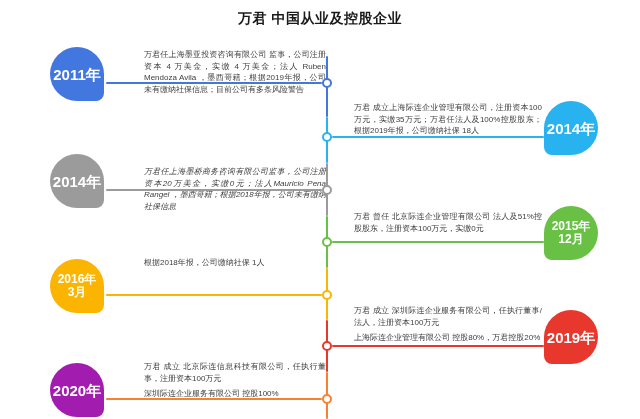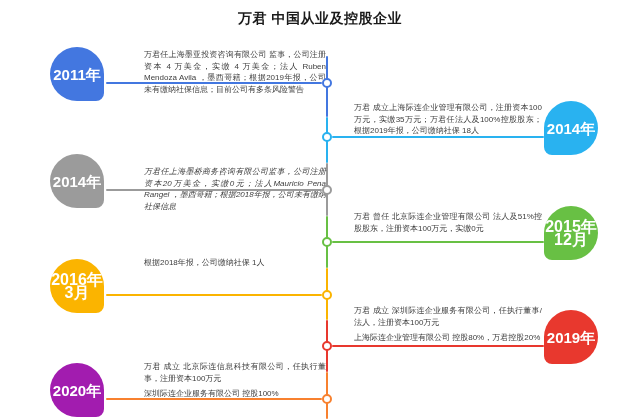--- a/index.html
+++ b/index.html
@@ -43,21 +43,21 @@
     display: flex;
     flex-direction: column;
     align-items: center;
     justify-content: center;
     z-index: 2;
     font-size: 15px;
     line-height: 15px;
   }
   .marker.left-tail  { border-radius: 50% 50% 8px 50%; }
   .marker.right-tail { border-radius: 50% 50% 50% 8px; }
-  .marker.two-line { font-size: 16px; line-height: 13px; }
+  .marker.two-line { font-size: 12px; line-height: 13px; }
   .desc {
     position: absolute;
     font-size: 8px;
     line-height: 11.5px;
     color: #3d3d3d;
     text-align: justify;
   }
   .desc.left-col  { left: 140px; width: 190px; }
   .desc.right-col { left: 350px; width: 196px; }
   .desc p { margin: 4px; }

